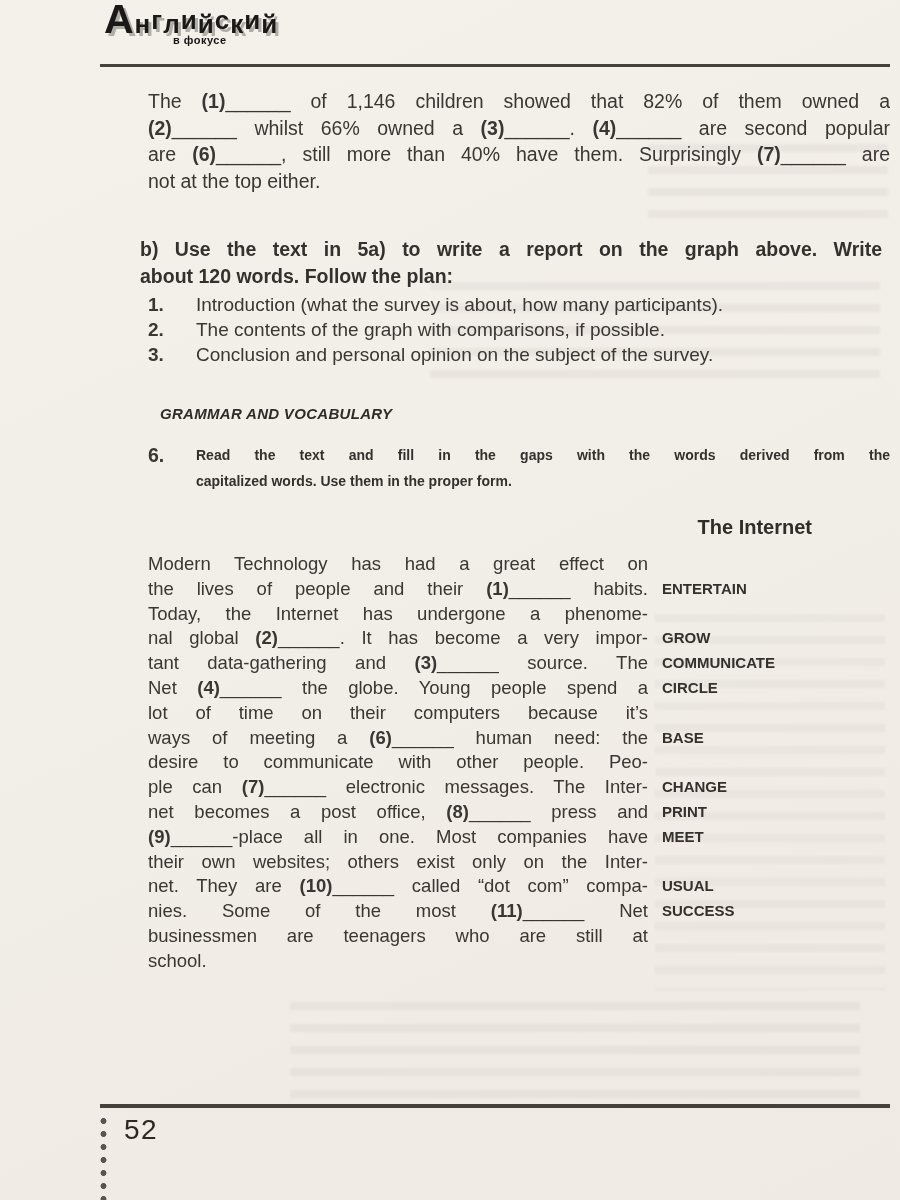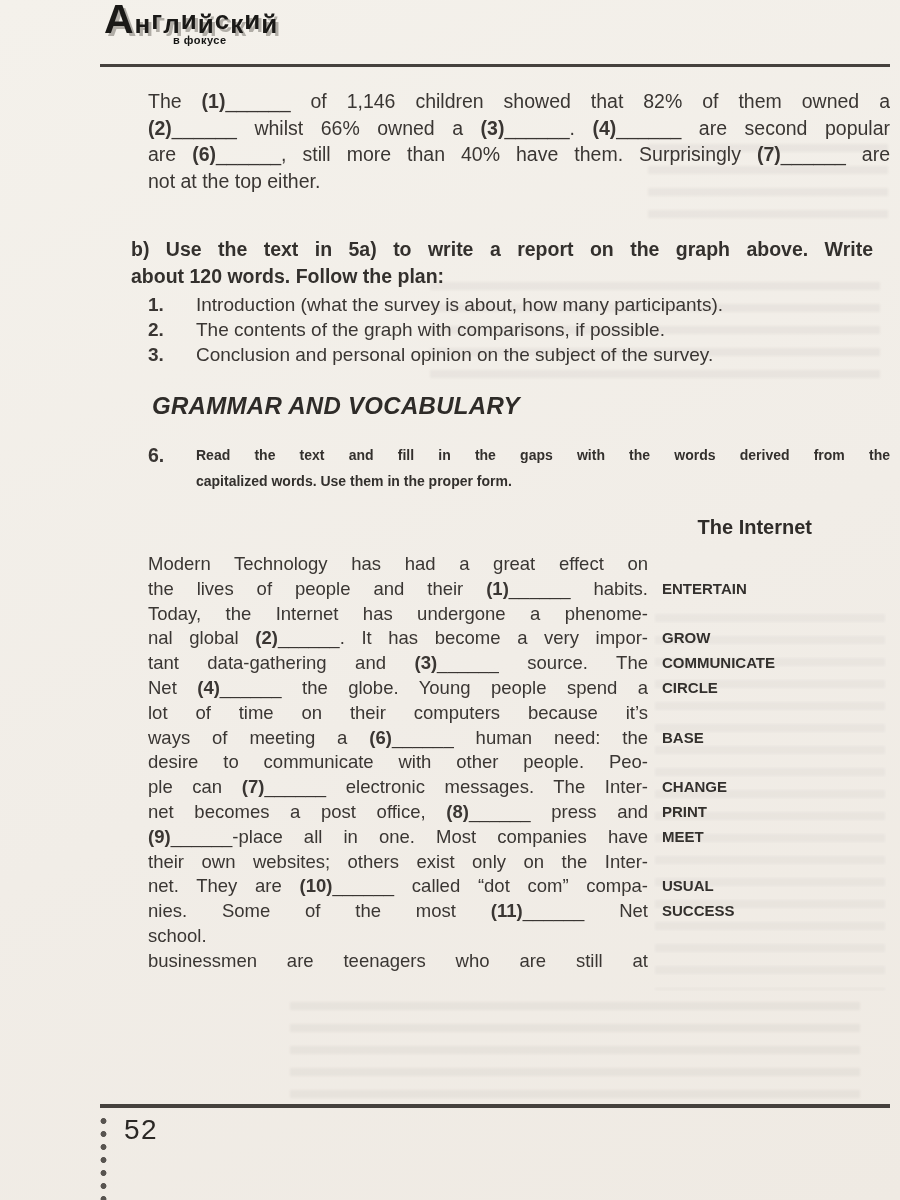--- a/index.html
+++ b/index.html
@@ -20,25 +20,25 @@
   .logo-line1 .ch:first-child{font-size:41px;line-height:30px;vertical-align:-4px;}
   .logo-line1 .ch0{transform:translateY(-2px);}
   .logo-line1 .ch1{transform:translateY(2px);}
   .logo-line2{font-size:11px;font-weight:bold;color:#141413;margin:-4px 0 0 69px;letter-spacing:.5px;}
 
   
   .tline{overflow:hidden;white-space:normal;}
   .just{text-align:justify;text-align-last:justify;}
 
   .p5a{position:absolute;left:148px;top:88px;width:742px;font-size:19.5px;line-height:26.5px;z-index:2;}
-  .p5b-head{position:absolute;left:131px;top:236px;width:742px;font-size:19.5px;line-height:27px;font-weight:bold;color:#33302d;z-index:2;}
+  .p5b-head{position:absolute;left:140px;top:236px;width:742px;font-size:19.5px;line-height:27px;font-weight:bold;color:#33302d;z-index:2;}
   .plan{position:absolute;left:148px;top:292px;width:742px;font-size:19px;line-height:25px;z-index:2;}
   .plan-item{display:flex;}
   .plan-num{width:48px;flex:none;font-weight:bold;}
-  .grammar{position:absolute;left:148px;top:390px;margin:4px;font-size:24px;line-height:24px;
+  .grammar{position:absolute;left:148px;top:390px;margin:12px;font-size:15px;line-height:24px;
            font-style:italic;font-weight:bold;color:#2e2b28;letter-spacing:.3px;z-index:2;}
   .t6{position:absolute;left:148px;top:442px;width:742px;z-index:2;}
   .t6-head{display:flex;}
   .t6-num{width:48px;flex:none;font-weight:bold;font-size:19.5px;line-height:26px;}
   .t6-lines{width:694px;font-size:14px;line-height:26px;font-weight:bold;color:#33302d;}
   .ititle{position:absolute;left:148px;top:510px;width:660px;margin:4px;text-align:right;
           font-size:20px;line-height:26px;font-weight:bold;color:#2f2c29;z-index:2;}
   .itext{position:absolute;left:148px;top:552px;z-index:2;}
   .irow{display:flex;height:24.8px;line-height:24.8px;font-size:18.5px;}
   .iline{width:500px;overflow:hidden;}
@@ -167,24 +167,24 @@
       </div>
       <div class="irow">
         <div class="iline just"><span>net. They are </span><span class="b">(10)</span><span>______ called “dot com” compa-</span></div>
         <div class="ikw">USUAL</div>
       </div>
       <div class="irow">
         <div class="iline just"><span>nies. Some of the most </span><span class="b">(11)</span><span>______ Net</span></div>
         <div class="ikw">SUCCESS</div>
       </div>
       <div class="irow">
-        <div class="iline"><span>school.</span></div>
+        <div class="iline just"><span>businessmen are teenagers who are still at</span></div>
       </div>
       <div class="irow">
-        <div class="iline just"><span>businessmen are teenagers who are still at</span></div>
+        <div class="iline"><span>school.</span></div>
       </div>
     </div>
 
   <footer>
     <div class="rule bottom-rule"></div>
     <div class="dots"></div>
     <div class="pagenum">52</div>
   </footer>
 
 </div>

